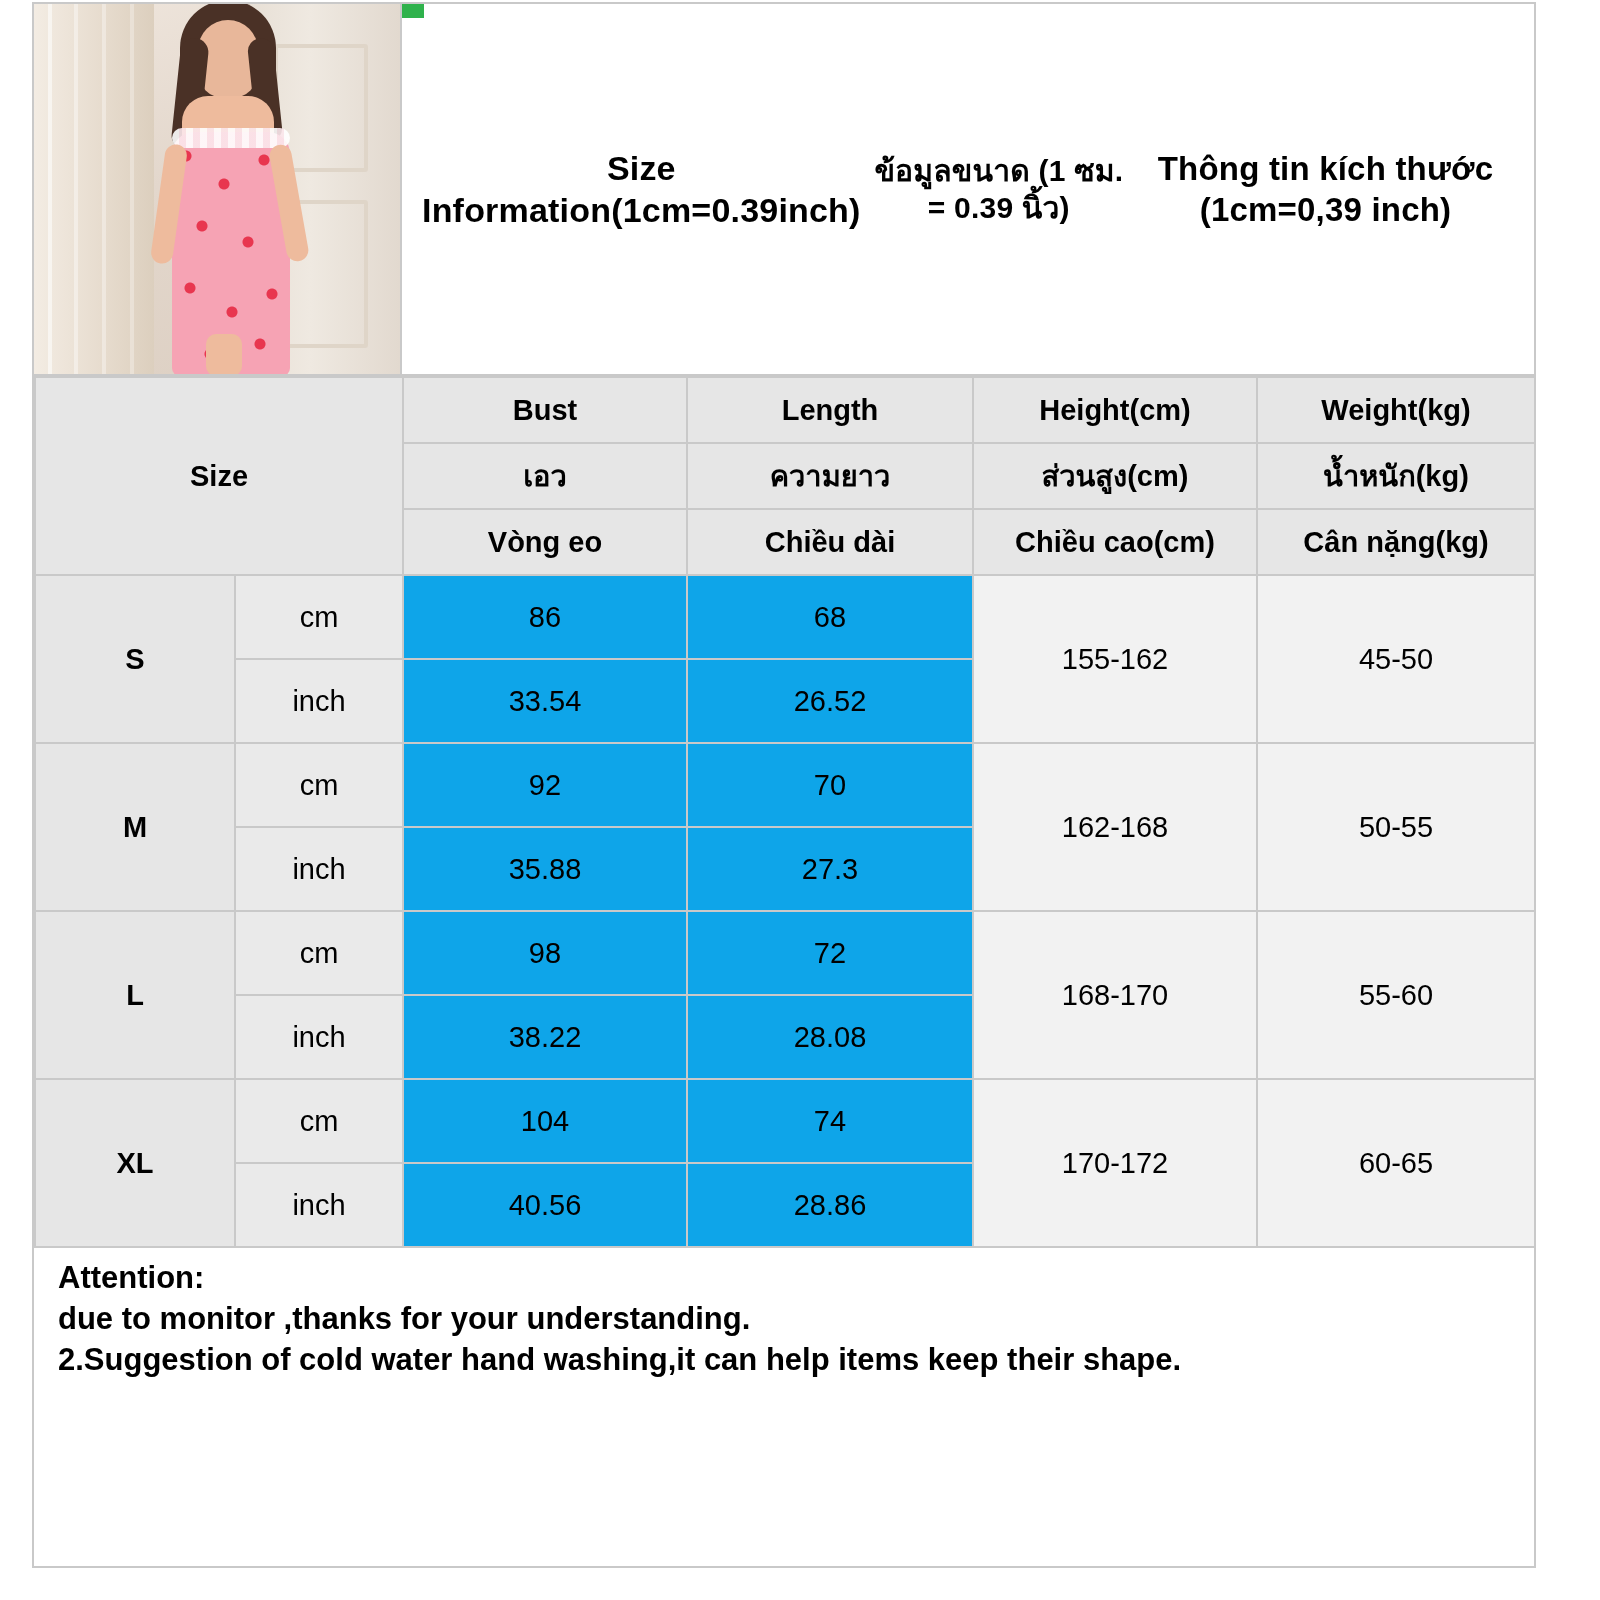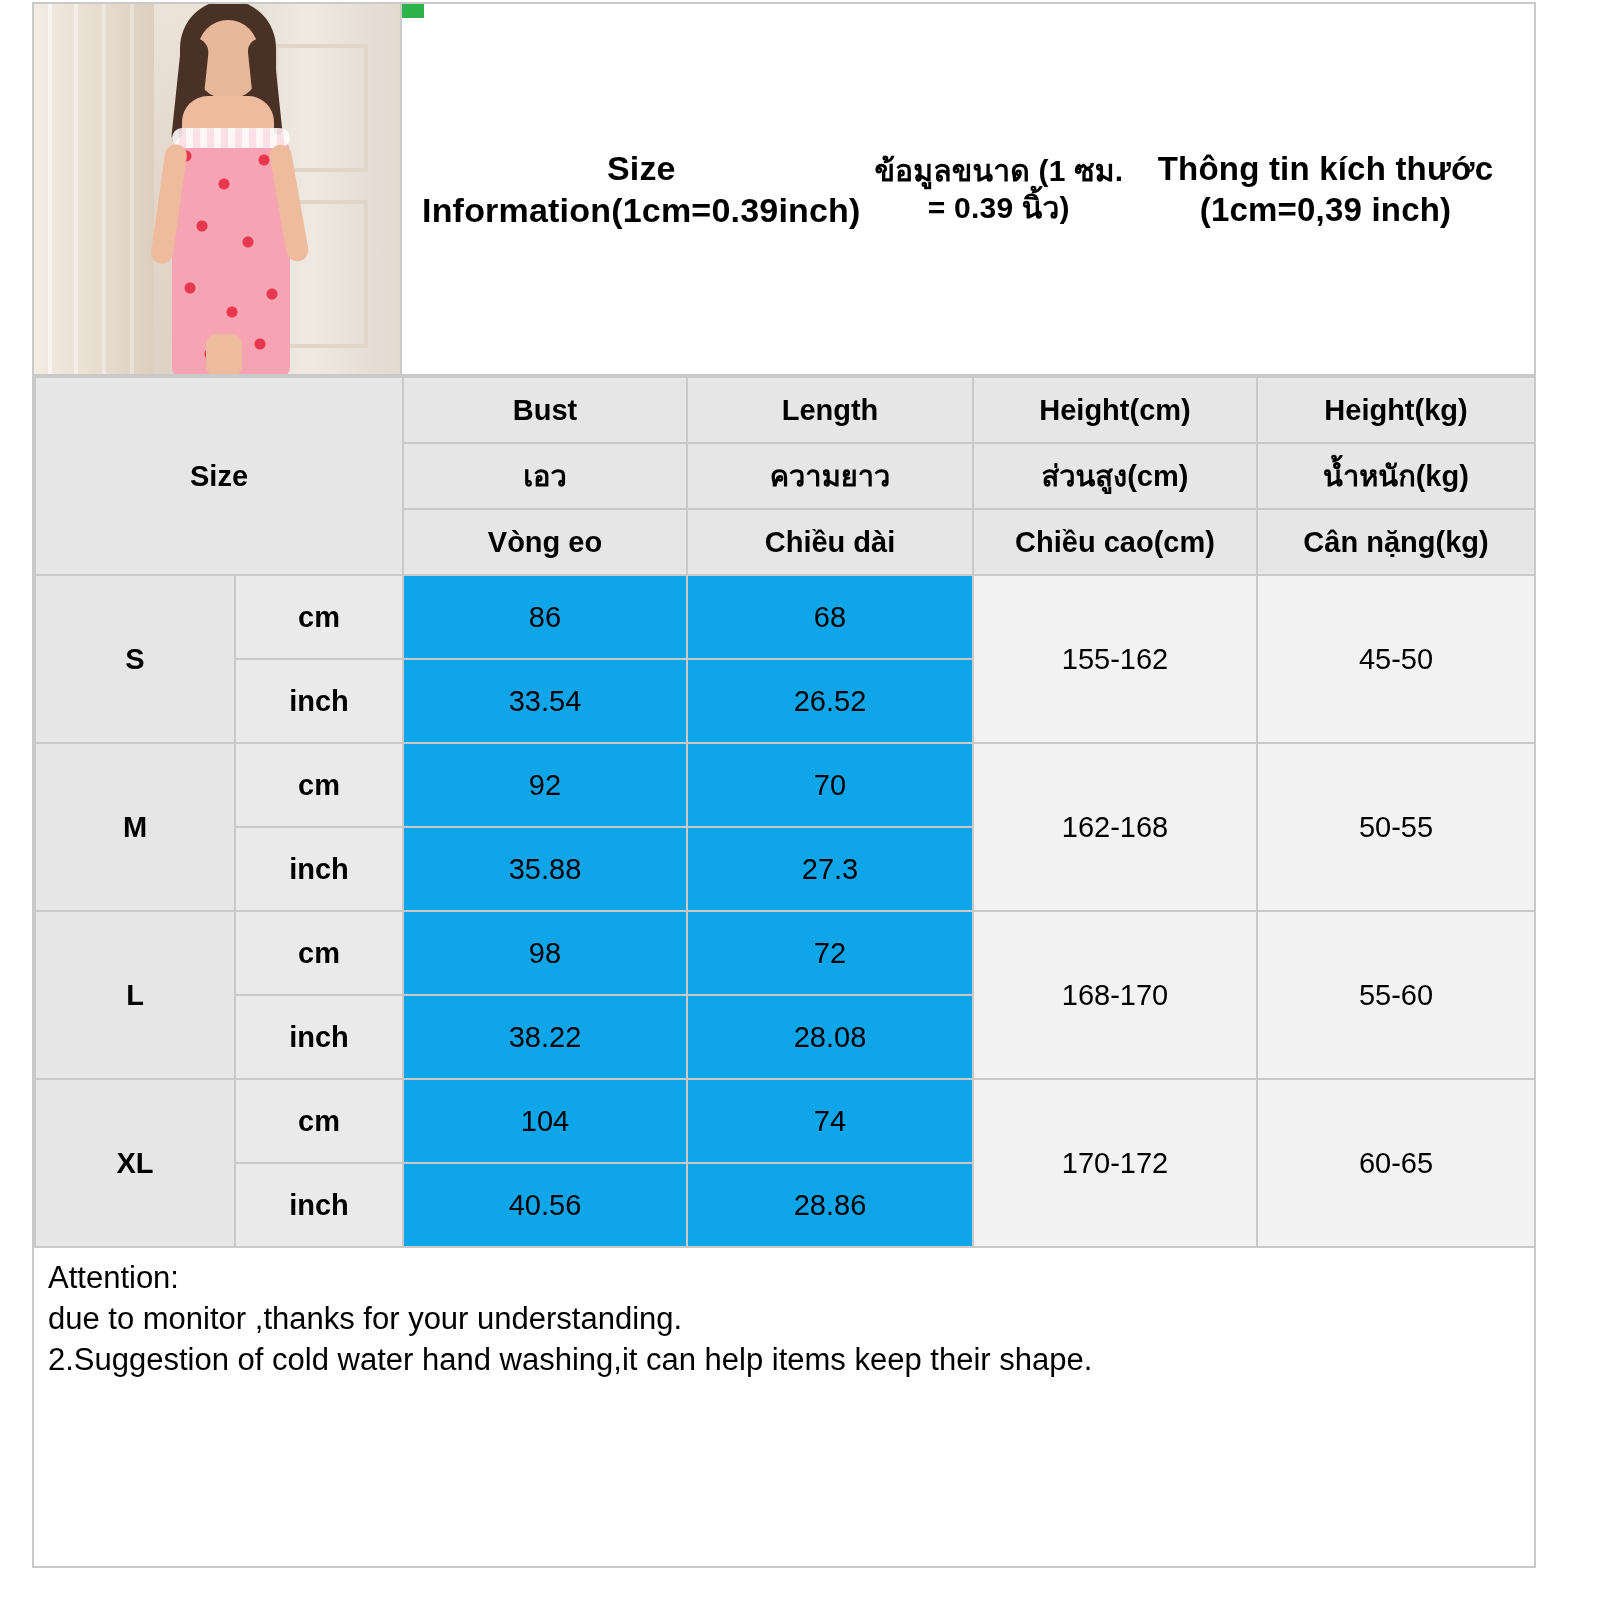--- a/index.html
+++ b/index.html
@@ -243,43 +243,44 @@
     font-weight: bold;
     height: 66px;
   }
   .size-head {
     background: #e6e6e6;
     font-weight: bold;
     font-size: 46px;
   }
   .unit-cell {
     background: #eaeaea;
-    font-weight: bold;
+    font-weight: normal;
     height: 84px;
     font-size: 29px;
   }
   .size-label {
     background: #e6e6e6;
     font-weight: bold;
     font-size: 32px;
   }
   .val-cell {
     background: #0ea5e9;
     height: 84px;
     font-size: 31px;
   }
   .span-cell {
     background: #f2f2f2;
     font-size: 31px;
   }
 
   
   .attention {
-    padding: 10px 14px 0 14px;
-    box-sizing: border-box;
+    padding: 10px 14px 0 24px;
+    box-sizing: border-box;
+    font-weight: bold;
   }
   .att-title {
     font-size: 31px;
     line-height: 1.32;
   }
   .att-line {
     font-size: 31px;
     line-height: 1.32;
   }
 </style>
@@ -325,21 +326,21 @@
         <col style="width:284px">
         <col style="width:278px">
       </colgroup>
       <tbody>
 
         <tr>
           <td class="size-head" rowspan="3" colspan="2">Size</td>
           <td class="hdr-cell">Bust</td>
           <td class="hdr-cell">Length</td>
           <td class="hdr-cell">Height(cm)</td>
-          <td class="hdr-cell">Height(kg)</td>
+          <td class="hdr-cell">Weight(kg)</td>
         </tr>
 
         <tr>
           <td class="hdr-cell">เอว</td>
           <td class="hdr-cell">ความยาว</td>
           <td class="hdr-cell">ส่วนสูง(cm)</td>
           <td class="hdr-cell">น้ำหนัก(kg)</td>
         </tr>
 
         <tr>

